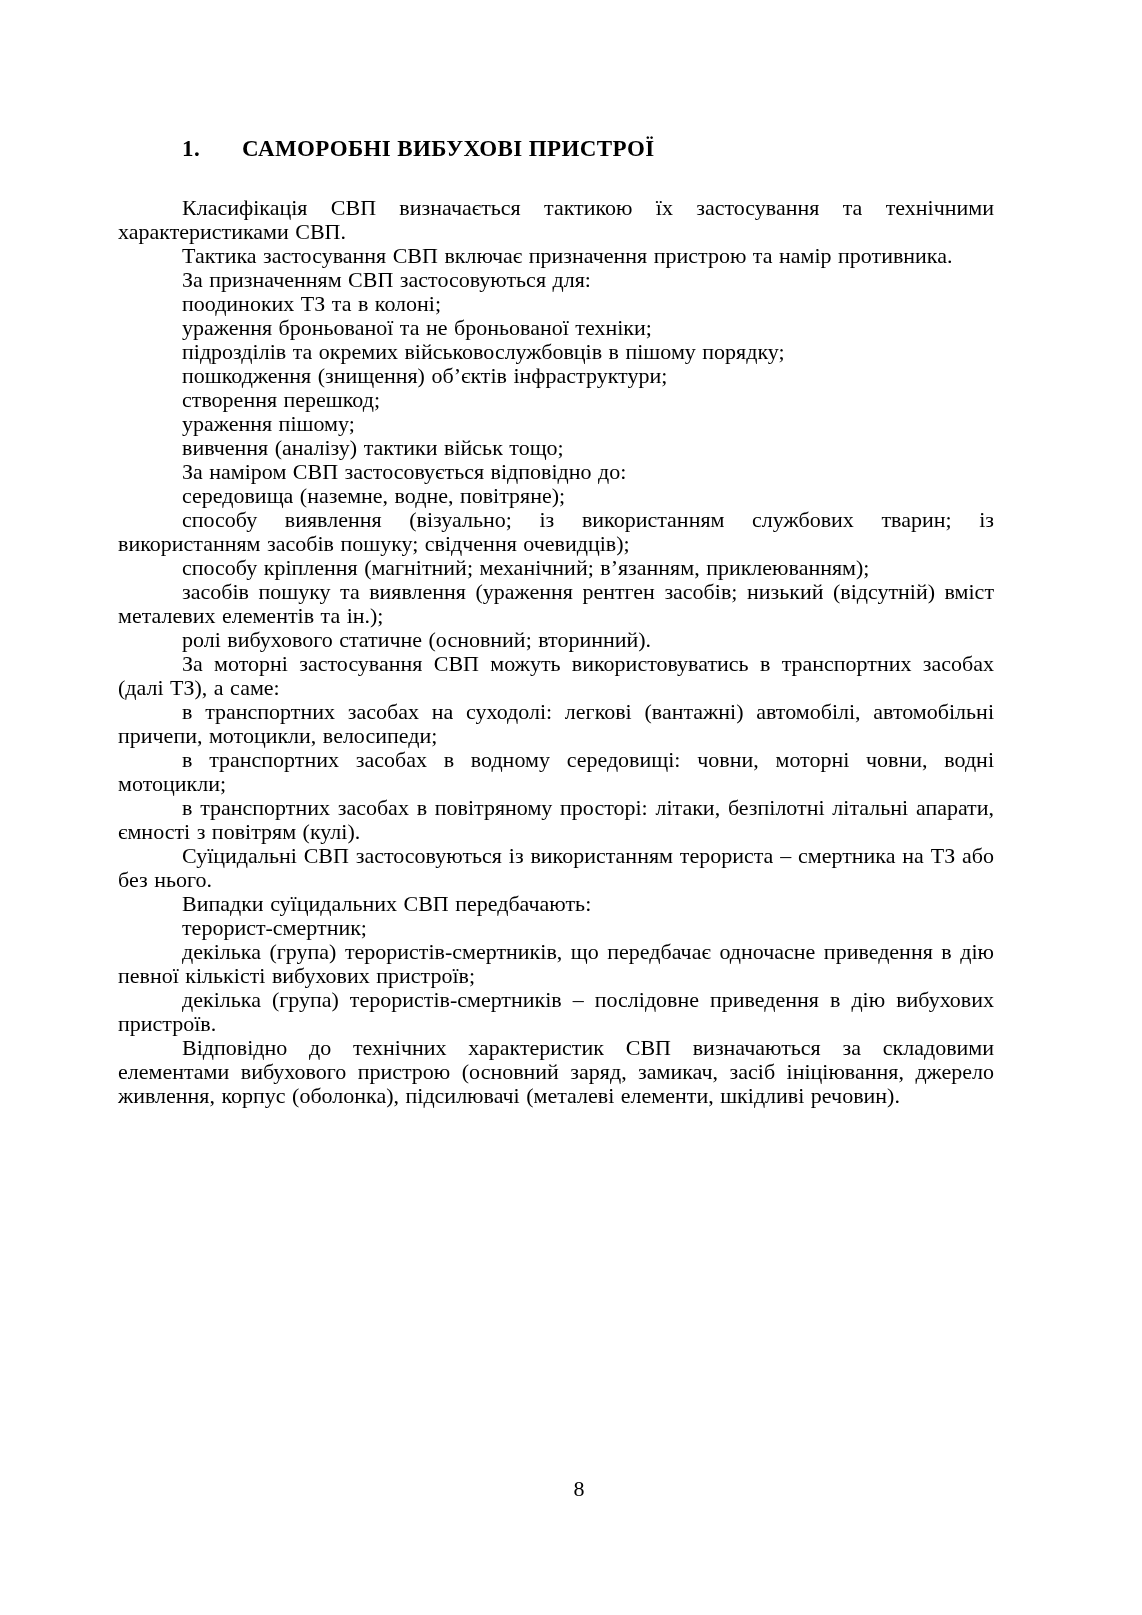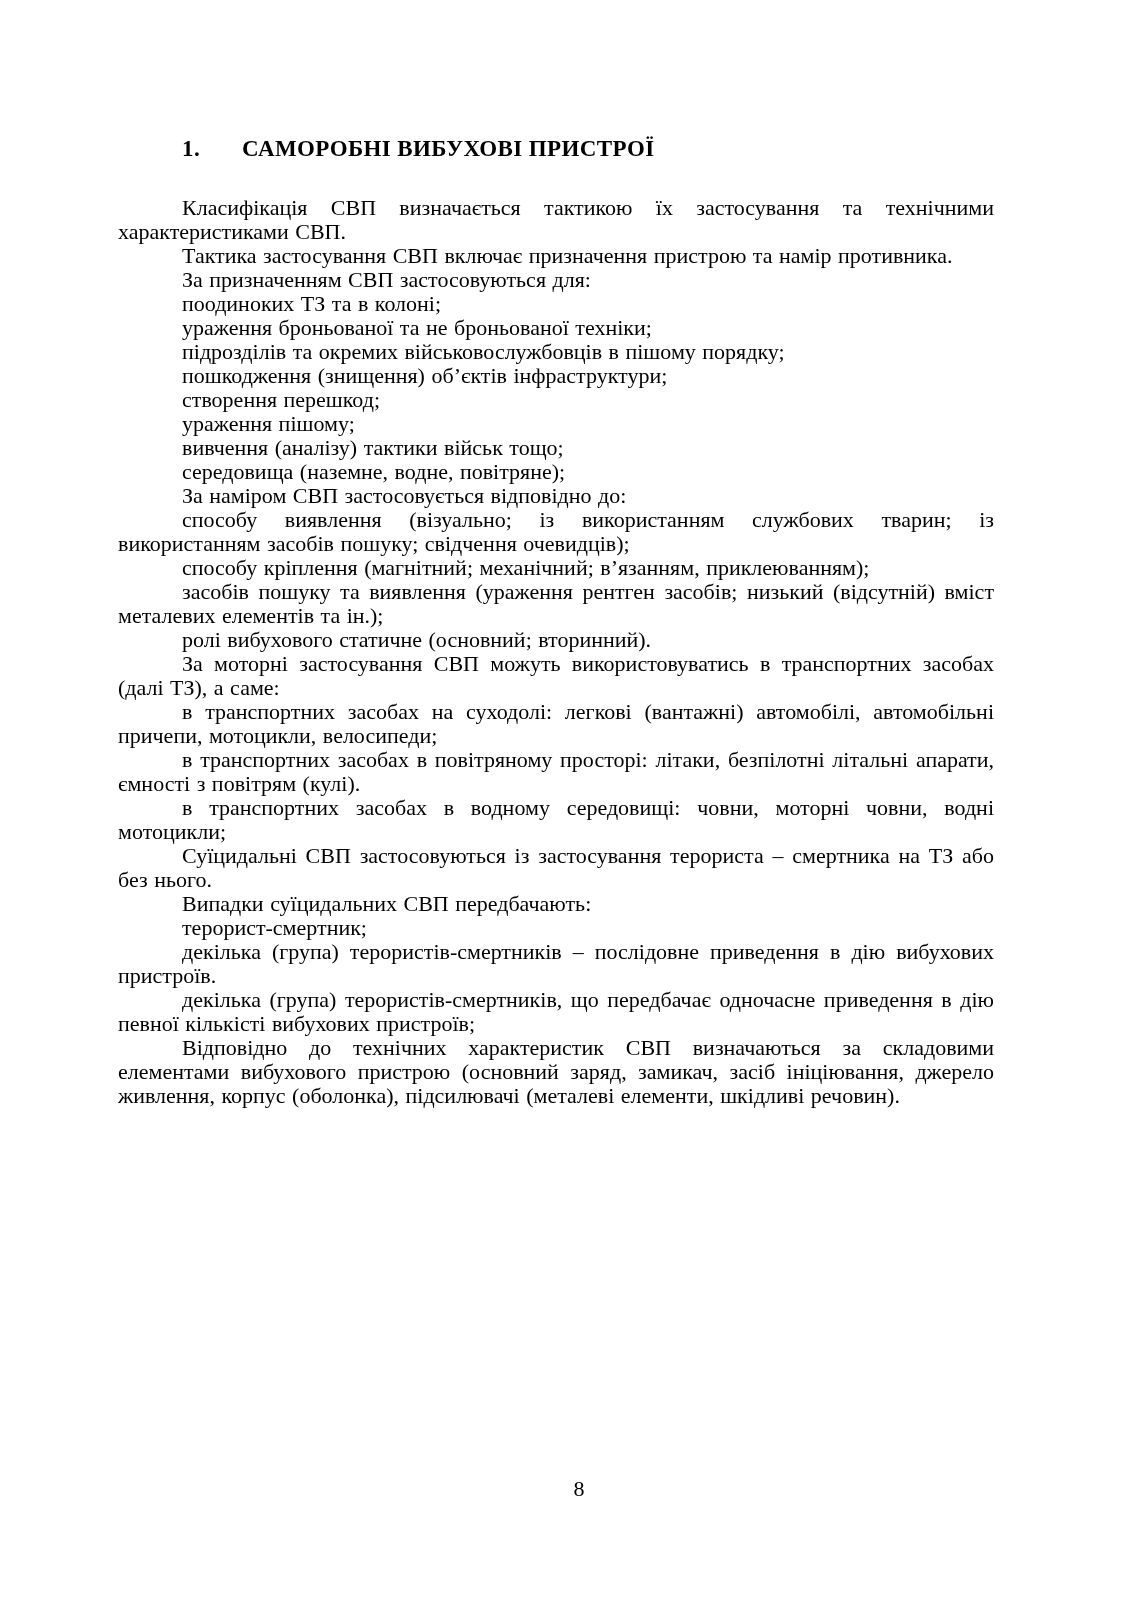--- a/index.html
+++ b/index.html
@@ -73,34 +73,34 @@
       <p>Класифікація СВП визначається тактикою їх застосування та технічними характеристиками СВП.</p>
       <p>Тактика застосування СВП включає призначення пристрою та намір противника.</p>
       <p>За призначенням СВП застосовуються для:</p>
       <p>поодиноких ТЗ та в колоні;</p>
       <p>ураження броньованої та не броньованої техніки;</p>
       <p>підрозділів та окремих військовослужбовців в пішому порядку;</p>
       <p>пошкодження (знищення) об’єктів інфраструктури;</p>
       <p>створення перешкод;</p>
       <p>ураження пішому;</p>
       <p>вивчення (аналізу) тактики військ тощо;</p>
+      <p>За наміром СВП застосовується відповідно до:</p>
       <p>середовища (наземне, водне, повітряне);</p>
-      <p>За наміром СВП застосовується відповідно до:</p>
       <p>способу виявлення (візуально; із використанням службових тварин; із використанням засобів пошуку; свідчення очевидців);</p>
       <p>способу кріплення (магнітний; механічний; в’язанням, приклеюванням);</p>
       <p>засобів пошуку та виявлення (ураження рентген засобів; низький (відсутній) вміст металевих елементів та ін.);</p>
       <p>ролі вибухового статичне (основний; вторинний).</p>
       <p>За моторні застосування СВП можуть використовуватись в транспортних засобах (далі ТЗ), а саме:</p>
       <p>в транспортних засобах на суходолі: легкові (вантажні) автомобілі, автомобільні причепи, мотоцикли, велосипеди;</p>
+      <p>в транспортних засобах в водному середовищі: човни, моторні човни, водні мотоцикли;</p>
       <p>в транспортних засобах в повітряному просторі: літаки, безпілотні літальні апарати, ємності з повітрям (кулі).</p>
-      <p>в транспортних засобах в водному середовищі: човни, моторні човни, водні мотоцикли;</p>
-      <p>Суїцидальні СВП застосовуються із застосування терориста – смертника на ТЗ або без нього.</p>
+      <p>Суїцидальні СВП застосовуються із використанням терориста – смертника на ТЗ або без нього.</p>
       <p>Випадки суїцидальних СВП передбачають:</p>
       <p>терорист-смертник;</p>
+      <p>декілька (група) терористів-смертників, що передбачає одночасне приведення в дію певної кількісті вибухових пристроїв;</p>
       <p>декілька (група) терористів-смертників – послідовне приведення в дію вибухових пристроїв.</p>
-      <p>декілька (група) терористів-смертників, що передбачає одночасне приведення в дію певної кількісті вибухових пристроїв;</p>
       <p>Відповідно до технічних характеристик СВП визначаються за складовими елементами вибухового пристрою (основний заряд, замикач, засіб ініціювання, джерело живлення, корпус (оболонка), підсилювачі (металеві елементи, шкідливі речовин).</p>
     </div>
 
   </div>
 
   <div class="page-number">8</div>
 </div>
 
 </body></html>

